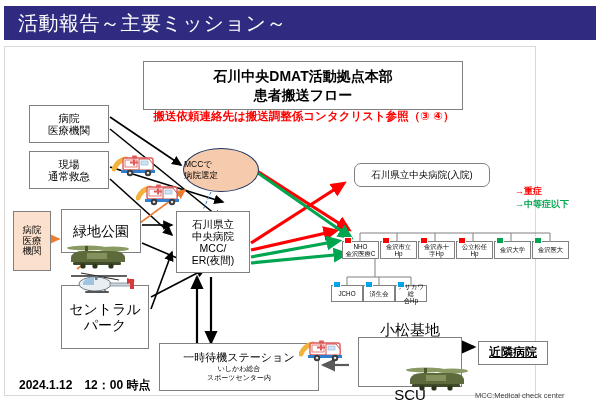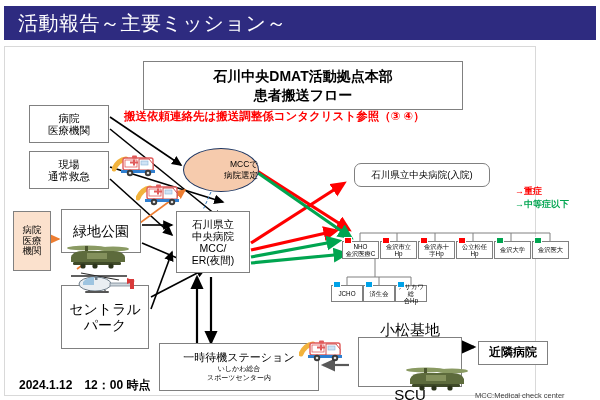--- a/index.html
+++ b/index.html
@@ -39,39 +39,39 @@
 
   
   .title-block{
     position:absolute;left:138px;top:14px;width:320px;
     border:1px solid #808080;background:#fff;
     padding:5px 4px 4px;box-sizing:border-box;text-align:center;
   }
   .title-l1{font-size:14px;font-weight:bold;line-height:1.35;}
   .title-l2{font-size:14px;font-weight:bold;line-height:1.35;}
   .title-note{
-    position:absolute;left:119px;top:63px;width:360px;text-align:left;
+    position:absolute;left:119px;top:63px;width:360px;text-align:center;
     color:#ff0000;font-size:11.5px;font-weight:bold;line-height:1.2;
   }
 
   
   .b-hospital1{left:24px;top:58px;width:80px;height:38px;font-size:10.5px;}
   .b-genba{left:24px;top:104px;width:80px;height:38px;font-size:10.5px;}
   .b-hospital2{
     left:8px;top:164px;width:38px;height:60px;
     background:#fbe1cd;border:1px solid #808080;font-size:9.5px;
   }
   .b-ryokuchi{left:56px;top:162px;width:80px;height:44px;font-size:14px;}
   .b-central{left:56px;top:238px;width:88px;height:64px;font-size:14px;}
 
   
   .ellipse-mcc{
     position:absolute;left:178px;top:101px;width:76px;height:44px;
     background:#f6cbad;border:1px solid #1f3864;border-radius:50%;
-    display:flex;flex-direction:column;align-items:flex-end;justify-content:center;
+    display:flex;flex-direction:column;align-items:flex-start;justify-content:center;
     font-size:8.5px;color:#000;line-height:1.3;text-align:center;box-sizing:border-box;
   }
   .b-mcc-er{left:171px;top:164px;width:74px;height:62px;font-size:10.5px;}
 
   
   .b-ishikawa-nyuin{
     left:349px;top:116px;width:136px;height:24px;font-size:9.5px;border-radius:7px;
   }
   .legend{
     position:absolute;left:510px;top:138px;font-size:9px;font-weight:bold;
@@ -94,21 +94,21 @@
   .badge.green{background:#00a550;}
   .badge.blue{background:#00a2e8;}
 
   
   .b-station{
     left:154px;top:296px;width:160px;height:48px;
     font-size:11px;align-items:center;justify-content:center;
   }
   .station-sub{font-size:7px;line-height:1.25;margin-top:1px;}
   .b-komatsu{left:353px;top:290px;width:104px;height:50px;font-size:15px;gap:48px;}
-  .b-kinrin{left:473px;top:294px;width:70px;height:24px;font-size:12px;font-weight:bold;}
+  .b-kinrin{left:473px;top:294px;width:70px;height:24px;font-size:12px;font-weight:bold;text-decoration:underline;}
 
   .footnote{
     position:absolute;left:470px;top:344px;font-size:7.5px;color:#404040;
     white-space:nowrap;
   }
   .timestamp{
     position:absolute;left:14px;top:330px;font-size:12px;font-weight:bold;color:#000;
     white-space:nowrap;
   }
 

